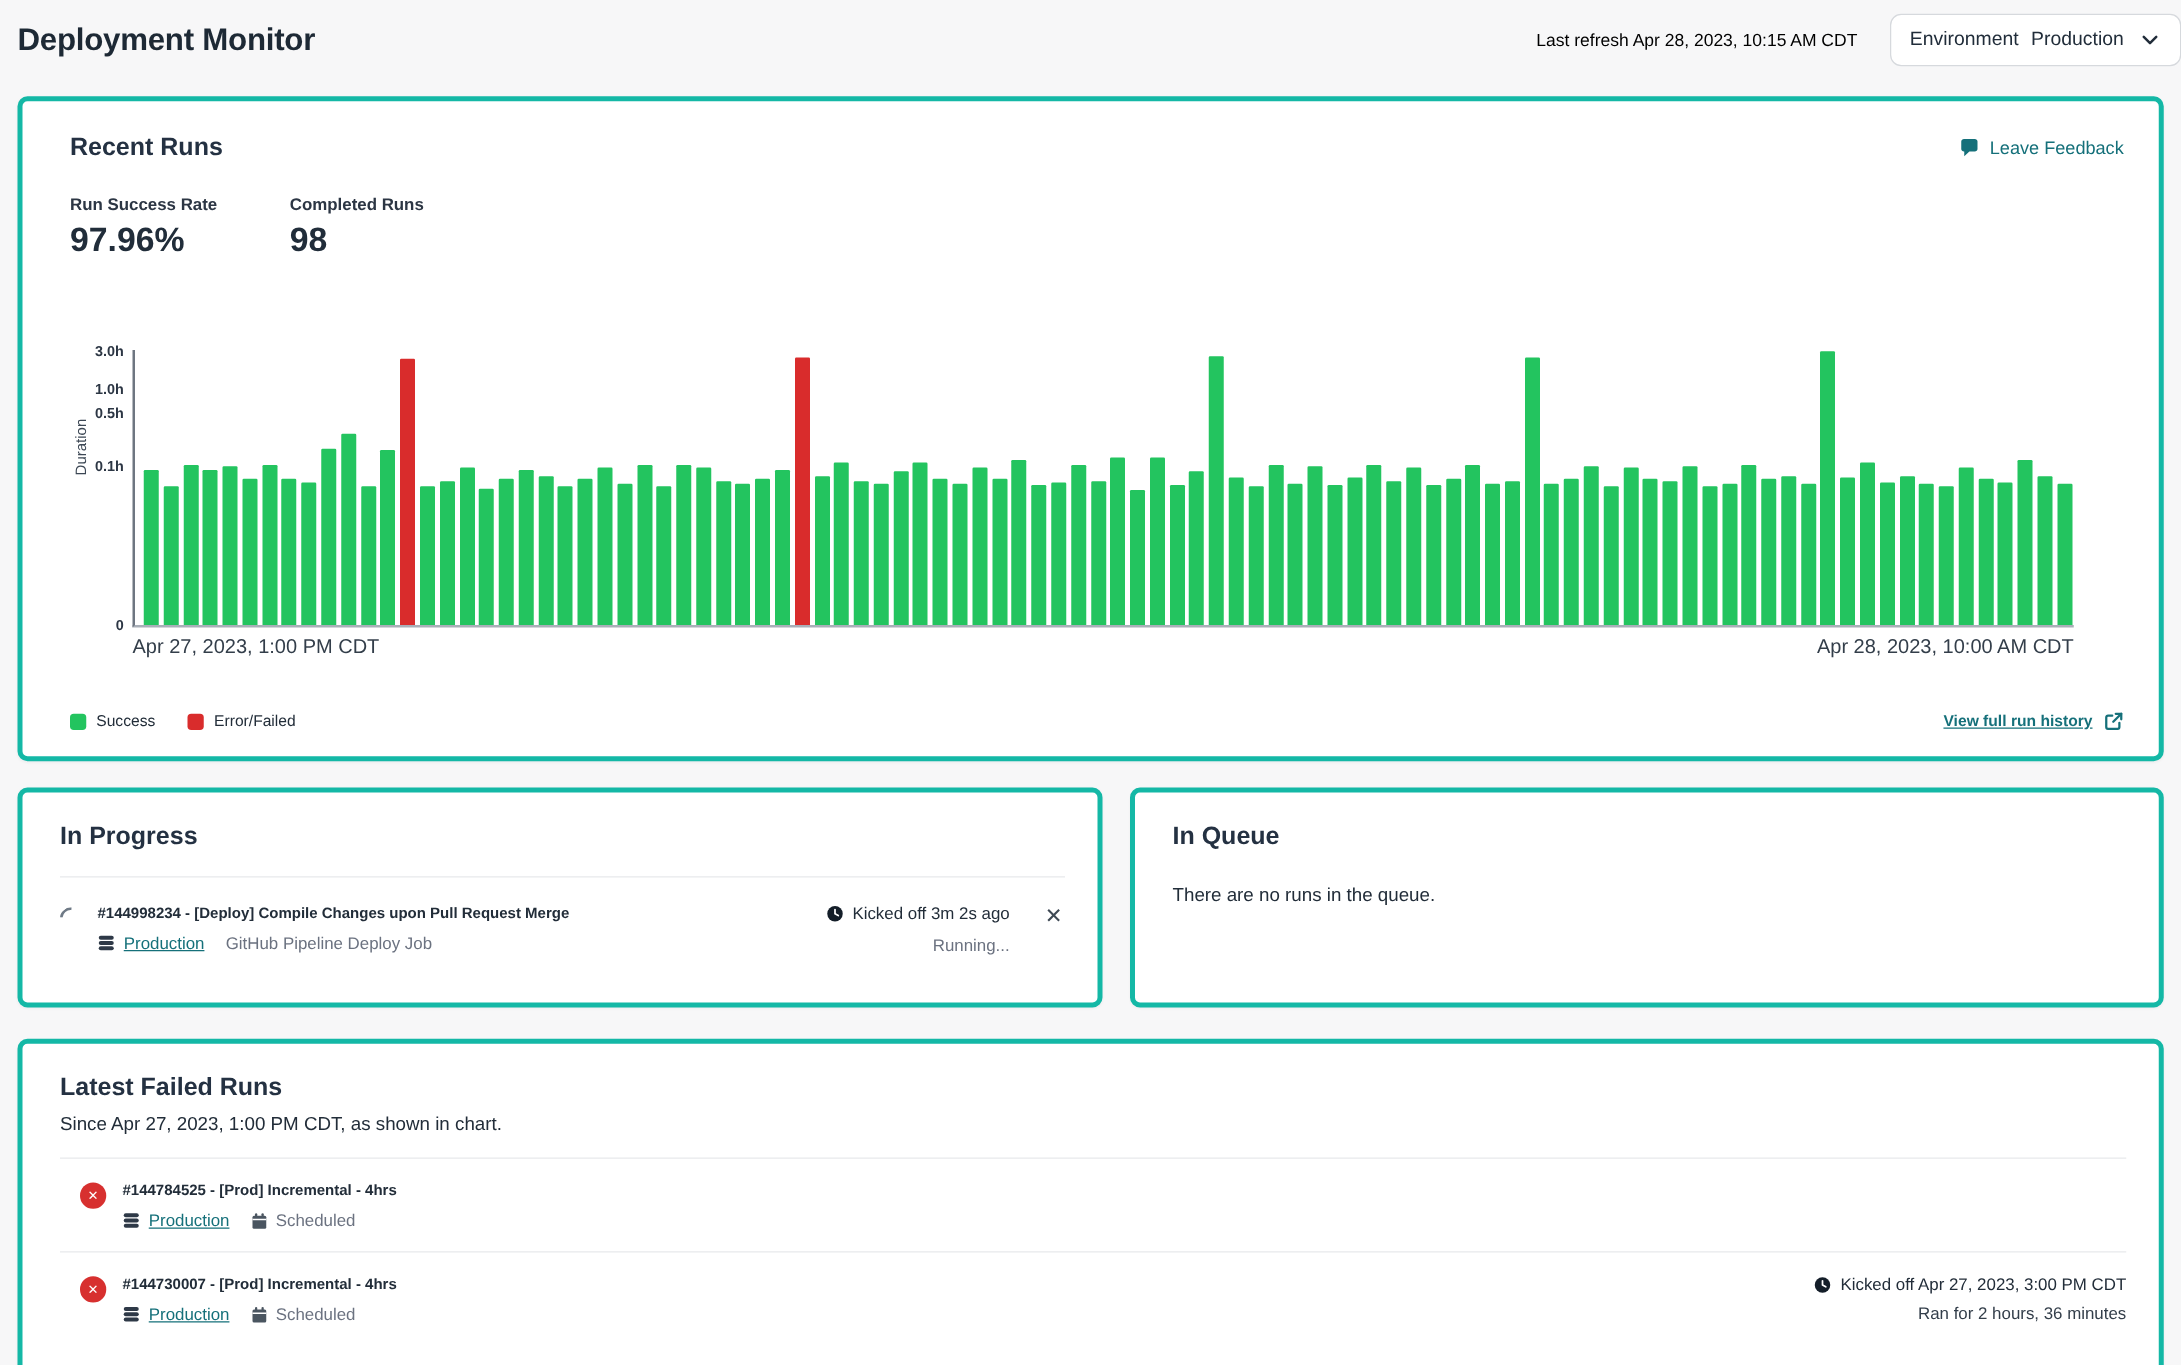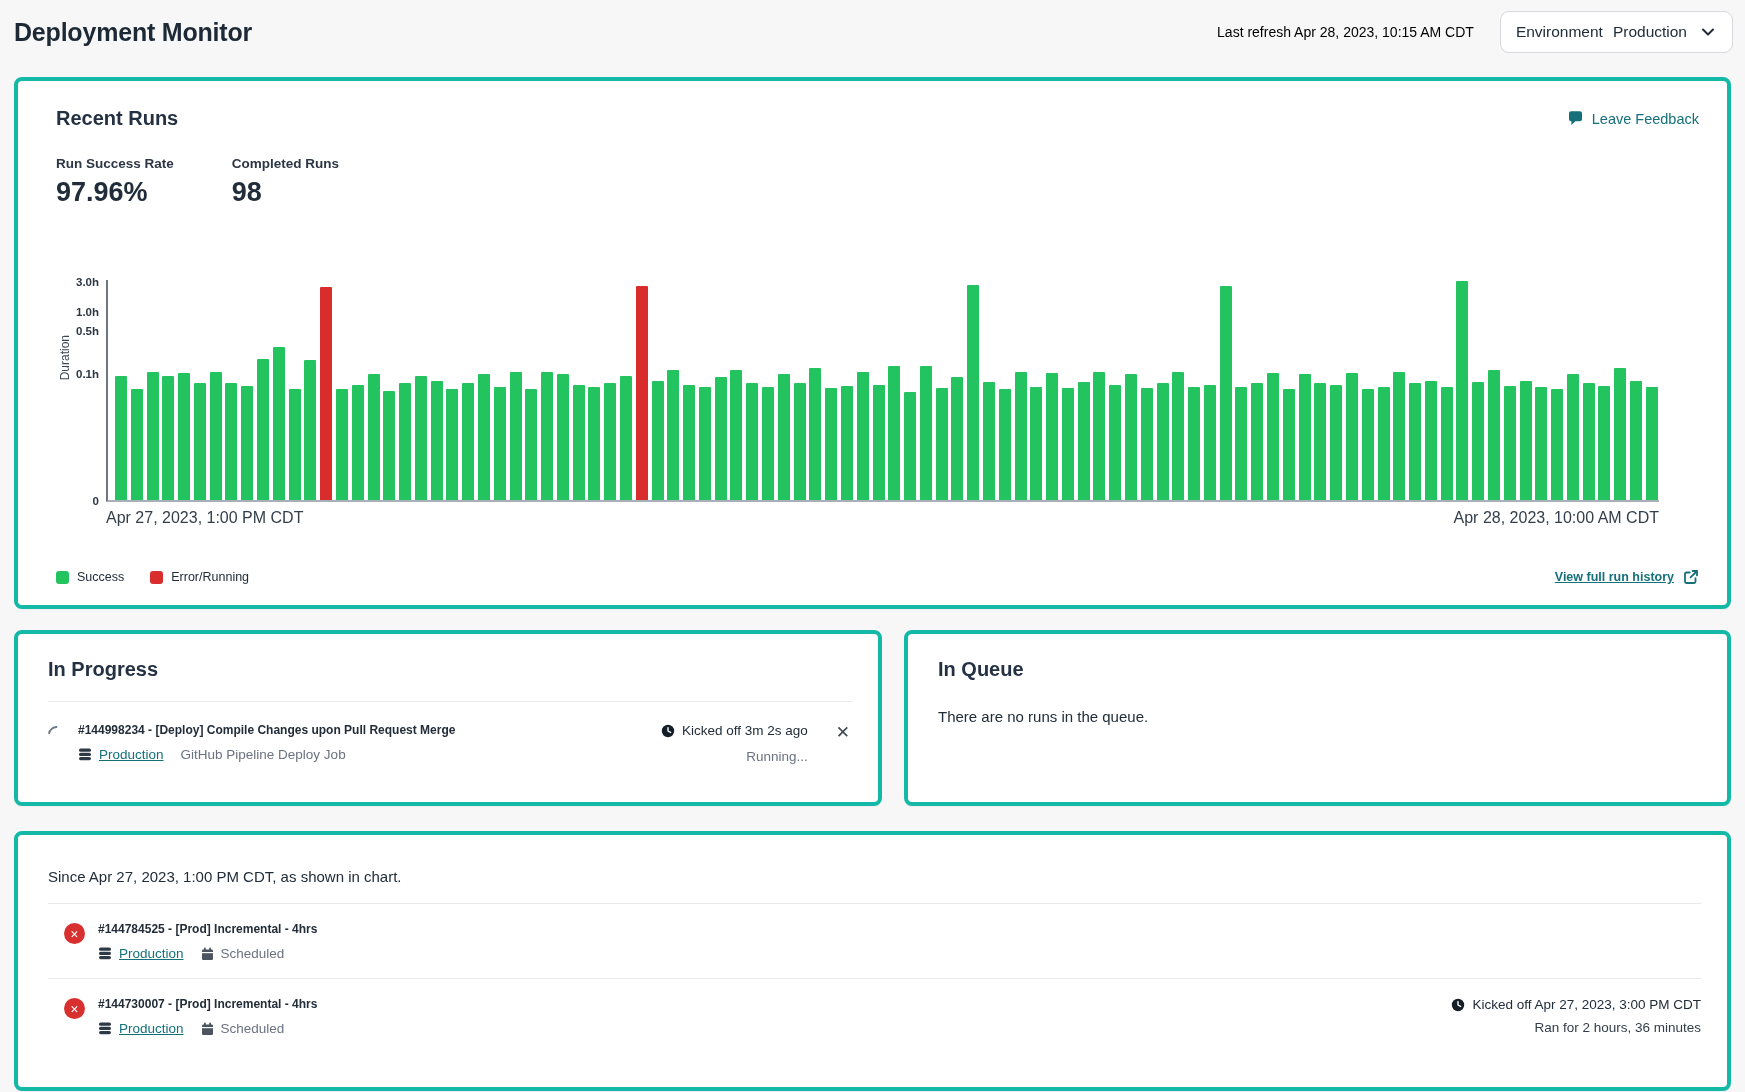--- a/index.html
+++ b/index.html
@@ -7,21 +7,21 @@
   html, body { width: 1745px; height: 1092px; }
   body {
     font-family: "Liberation Sans", "DejaVu Sans", sans-serif;
     background: #f7f7f8;
     color: #243142;
     overflow: hidden;
   }
   
   .page-header {
     display: flex; align-items: center;
-    padding: 12px 12px 12px 14px; height: 64px;
+    padding: 12px 0 12px 14px; height: 64px;
   }
   .page-title { font-size: 25px; font-weight: 700; color: #1d2935; letter-spacing: -0.2px; }
   .header-right { margin-left: auto; display: flex; align-items: center; gap: 26px; }
   .last-refresh { font-size: 14px; color: #000000; }
   .env-select {
     display: flex; align-items: center; gap: 10px;
     background: #fff; border: 1px solid #d6d9dd; border-radius: 9px;
     padding: 11px 15px; font-size: 15.5px; color: #212d3a; cursor: pointer;
   }
   .env-select .chev { display: inline-flex; margin-left: 2px; }
@@ -276,21 +276,21 @@
       </div>
     </div>
 
     <div class="legend-row">
       <div class="legend-item">
         <span class="legend-swatch" style="background: rgb(35, 196, 95);"></span>
         <span class="legend-label">Success</span>
       </div>
       <div class="legend-item">
         <span class="legend-swatch" style="background: rgb(217, 44, 44);"></span>
-        <span class="legend-label">Error/Running</span>
+        <span class="legend-label">Error/Failed</span>
       </div>
       <div class="view-history teal-link">
         <span>View full run history</span>
         <span class="icon">
           <svg width="16" height="16" viewBox="0 0 16 16" fill="none" stroke="#15707a" stroke-width="1.8" stroke-linecap="round" stroke-linejoin="round">
               <path d="M12.5 9.2 V12.6 A1.4 1.4 0 0 1 11.1 14 H3.4 A1.4 1.4 0 0 1 2 12.6 V4.9 A1.4 1.4 0 0 1 3.4 3.5 H6.8"></path>
               <path d="M9.6 2 H14 V6.4"></path>
               <path d="M14 2 L7.6 8.4"></path>
             </svg>
         </span>
@@ -338,20 +338,21 @@
       </div>
     </section>
 
     <section class="card in-queue-card">
       <h2 class="card-h2">In Queue</h2>
       <p class="queue-empty">There are no runs in the queue.</p>
     </section>
   </div>
 
   <section class="card failed-card">
+    <h2 class="card-h2">Latest Failed Runs</h2>
     <p class="failed-subtitle">Since Apr 27, 2023, 1:00 PM CDT, as shown in chart.</p>
     <div class="divider failed-divider"></div>
 
     <div class="failed-row">
       <span class="fail-badge">✕</span>
       <div>
         <div class="run-title">#144784525 - [Prod] Incremental - 4hrs</div>
         <div class="run-meta">
           <span class="icon">
             <svg width="14" height="15" viewBox="0 0 14 15">

